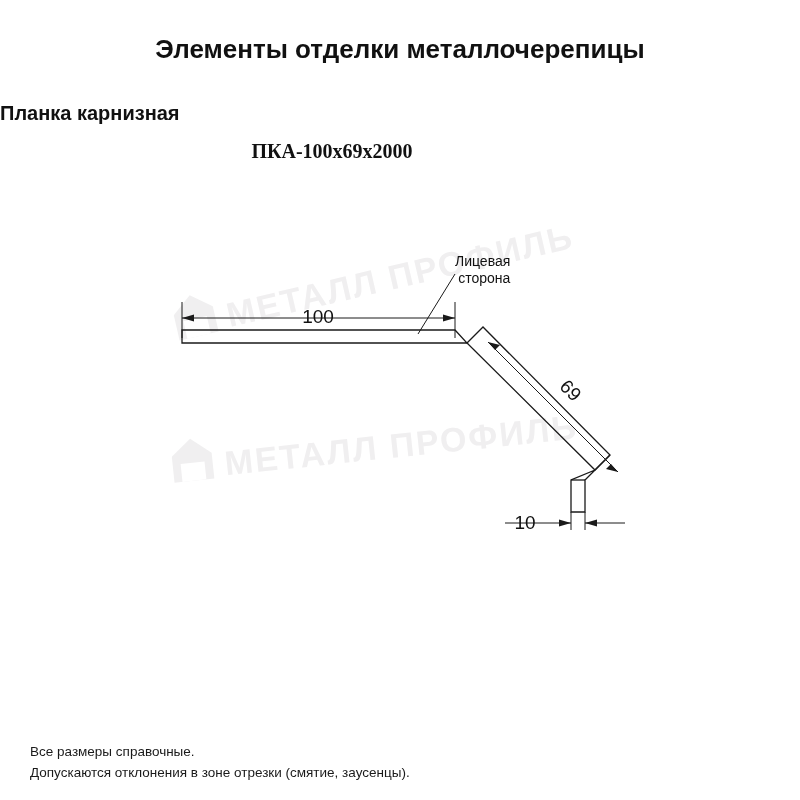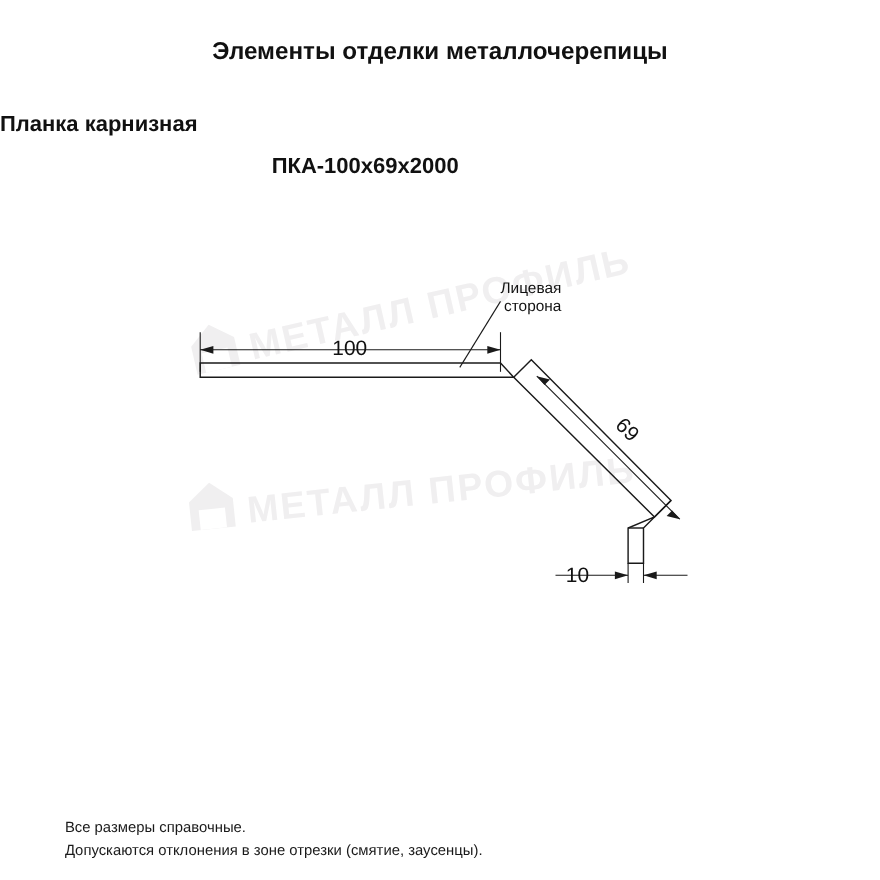--- a/index.html
+++ b/index.html
@@ -20,21 +20,21 @@
     left: 0; top: 0;
     width: 800px;
     height: 800px;
   }
   .title {
     position: absolute;
     left: 0;
     top: 34px;
     width: 800px;
     text-align: center;
-    font-size: 22px;
+    font-size: 26px;
     font-weight: bold;
     letter-spacing: 0px;
     color: #111111;
   }
   .subtitle {
     position: absolute;
     left: 0;
     top: 102px;
     width: 800px;
     font-size: 20px;
@@ -43,41 +43,41 @@
   }
   .code {
     position: absolute;
     left: 0;
     top: 140px;
     width: 664px;
     text-align: center;
     font-size: 20px;
     font-weight: bold;
     color: #111111;
+    font-family: Liberation Serif, serif;
   }
   .drawing {
     position: absolute;
     left: 0;
     top: 190px;
     width: 800px;
     height: 480px;
   }
   .watermark {
     position: absolute;
     left: 0; top: 190px;
     width: 800px; height: 480px;
     pointer-events: none;
   }
   .note {
     position: absolute;
     left: 30px;
     font-size: 13.5px;
     color: #1a1a1a;
     white-space: nowrap;
-    margin-left: 29px;
   }
   .note1 { top: 744px; }
   .note2 { top: 765px; }
   .label-face {
     position: absolute;
     font-size: 14px;
     line-height: 17px;
     color: #111111;
     text-align: right;
     white-space: pre-line;

